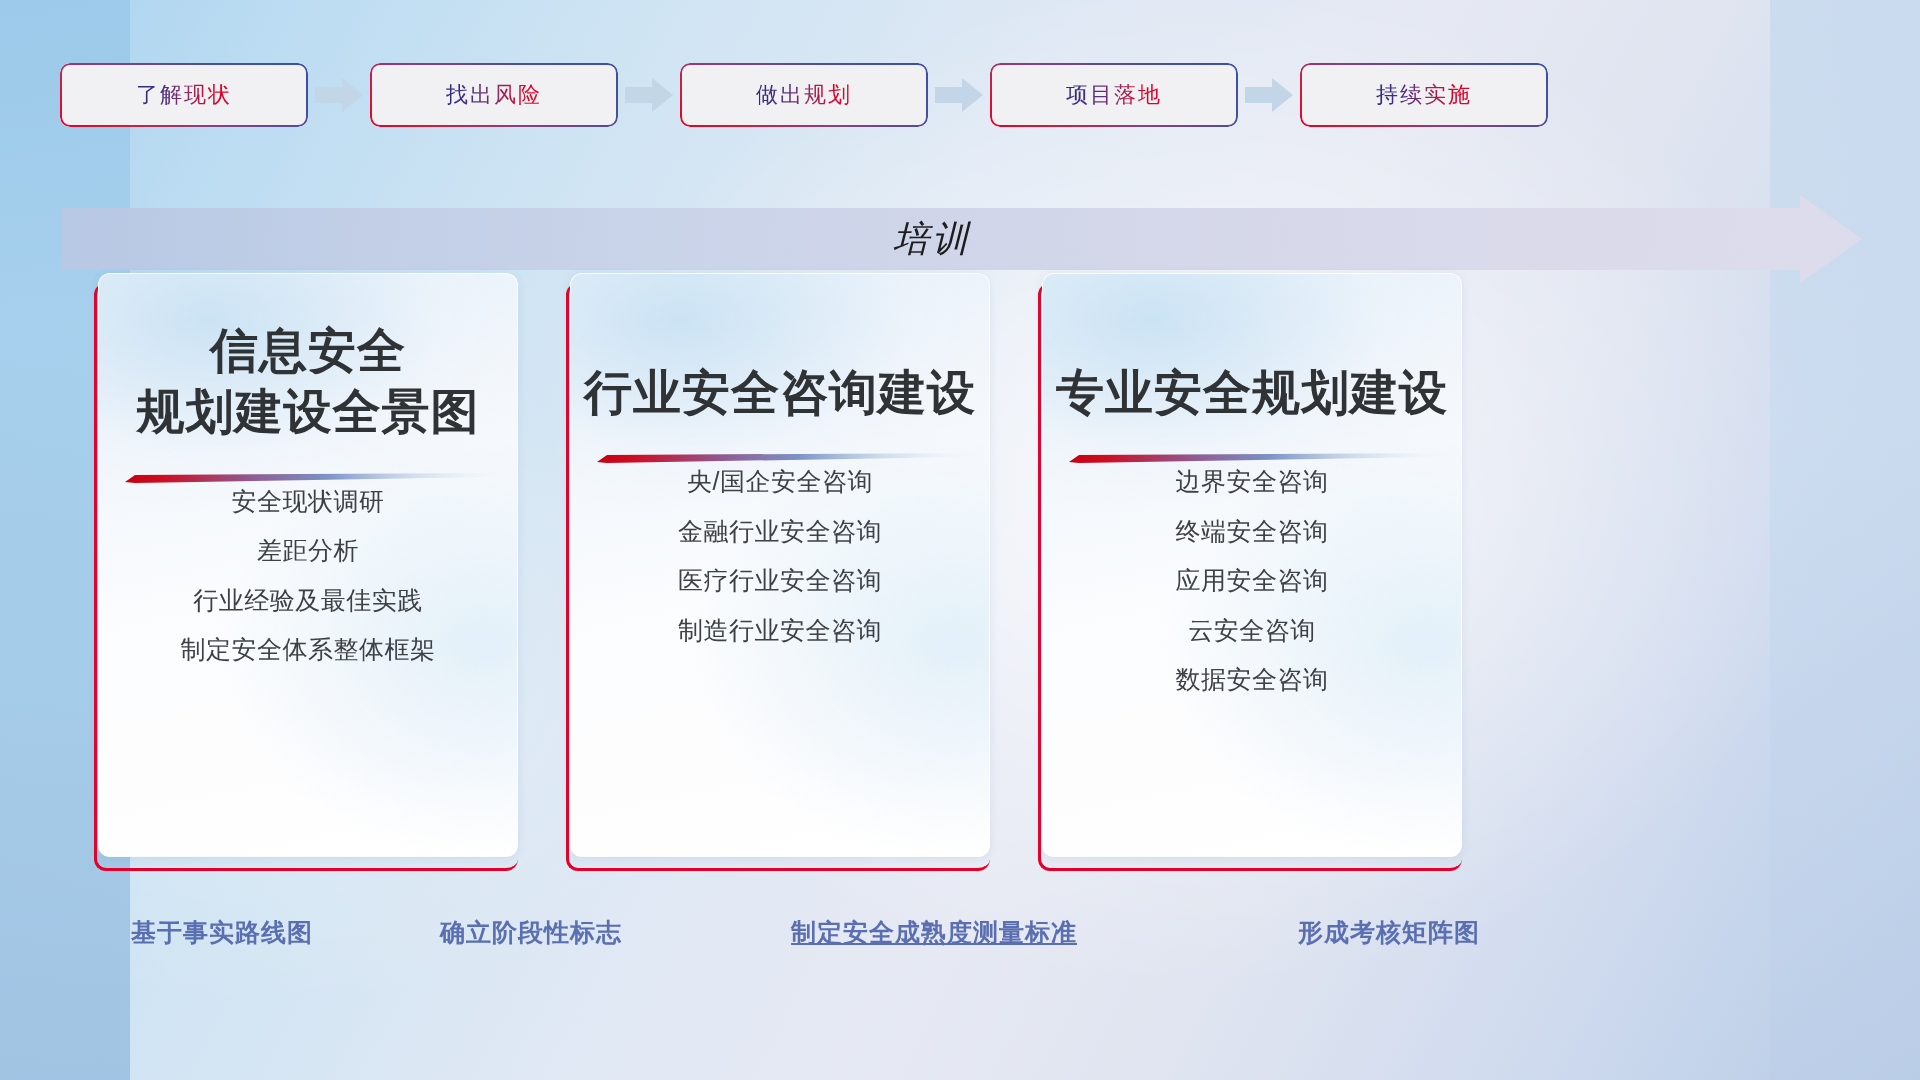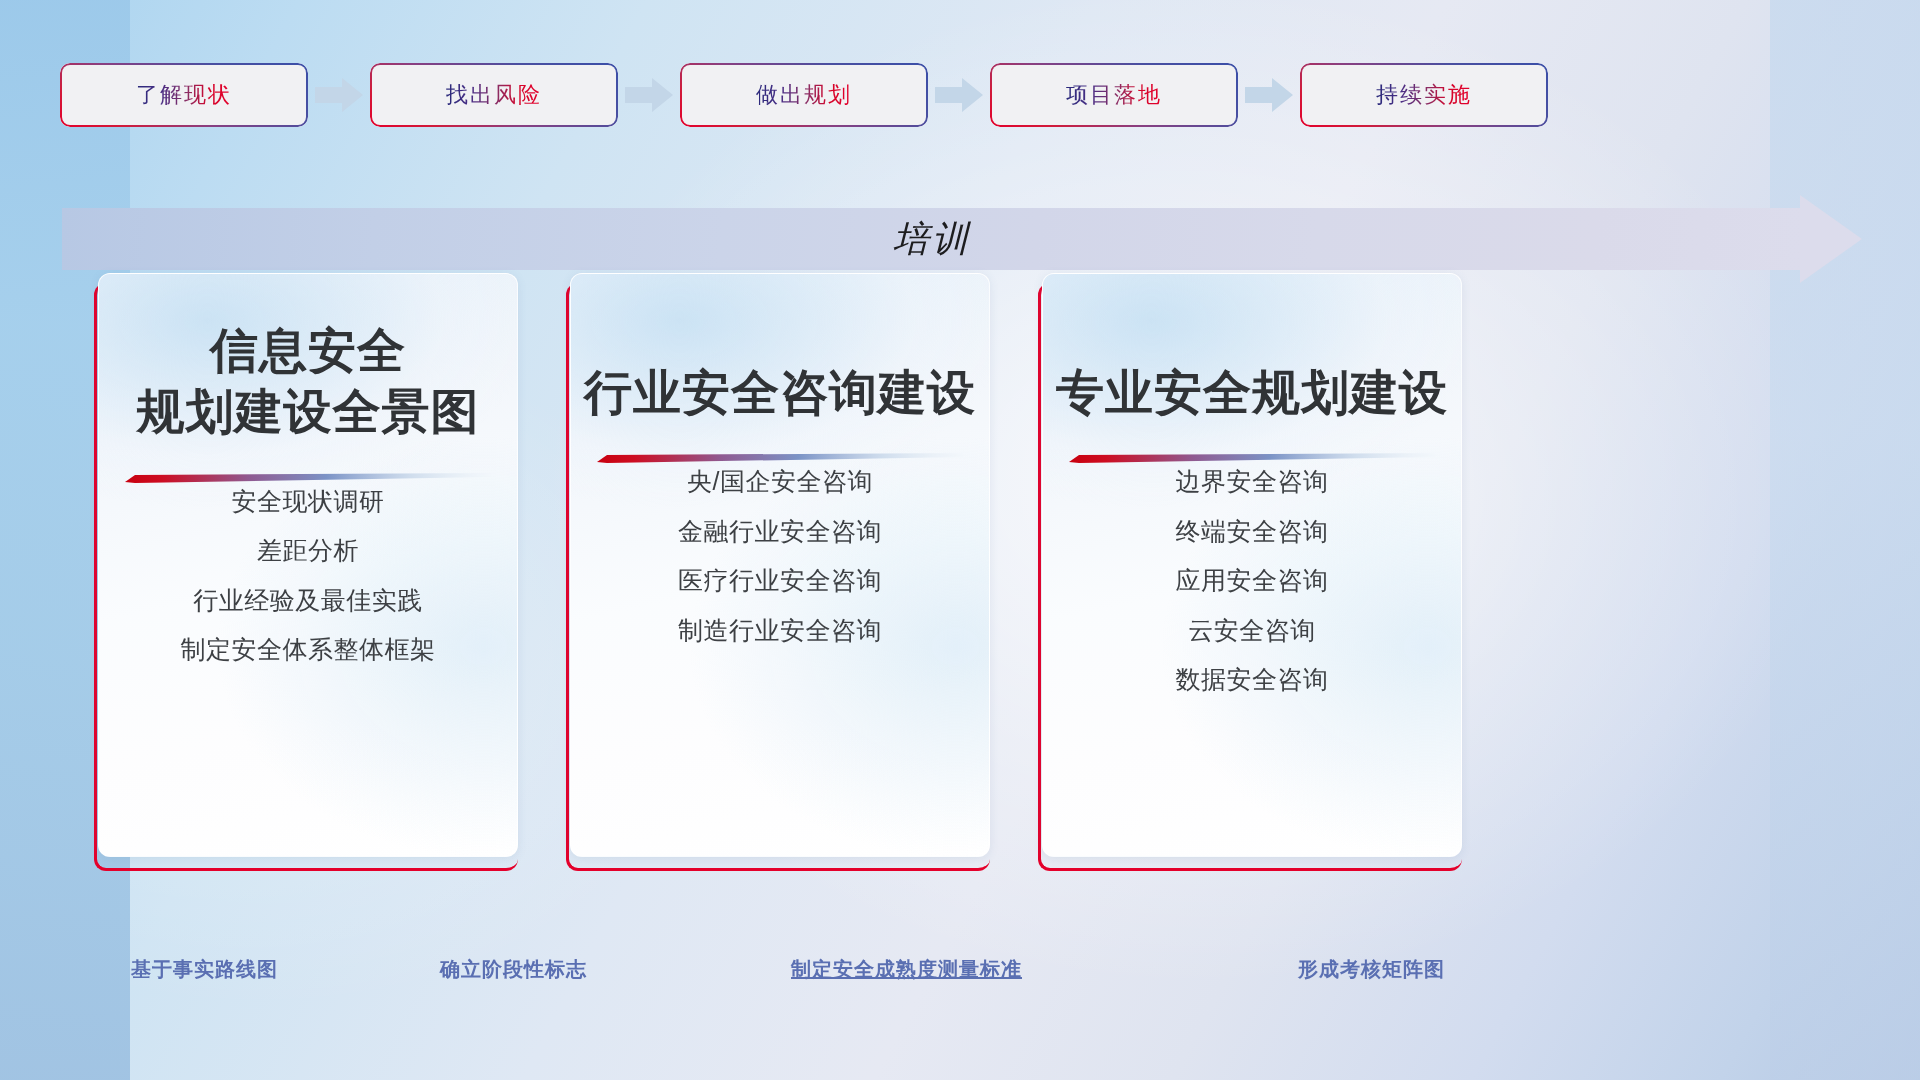--- a/index.html
+++ b/index.html
@@ -117,23 +117,22 @@
     display:flex; flex-direction:column; align-items:center; gap:12px;
   }
   .card-list .li{
     font-size:25px; color:#3d4044; letter-spacing:.5px; line-height:1.5;
   }
 
   
   .footers{ position:absolute; left:0; top:916px; width:1920px; height:46px; }
   .footer-label{
     position:absolute; top:0;
-    font-size:20px; font-weight:700; letter-spacing:1px;
+    font-size:25px; font-weight:700; letter-spacing:1px;
     color:#5a6fb2;
-    margin-top:40px;
   }
   .f0{ left:131px; }
   .f1{ left:440px; }
   .f2{ left:791px;text-decoration:underline; }
   .f3{ left:1298px; }
 </style>
 </head>
 <body>
 
 <div class="bg-tint-l"></div>

